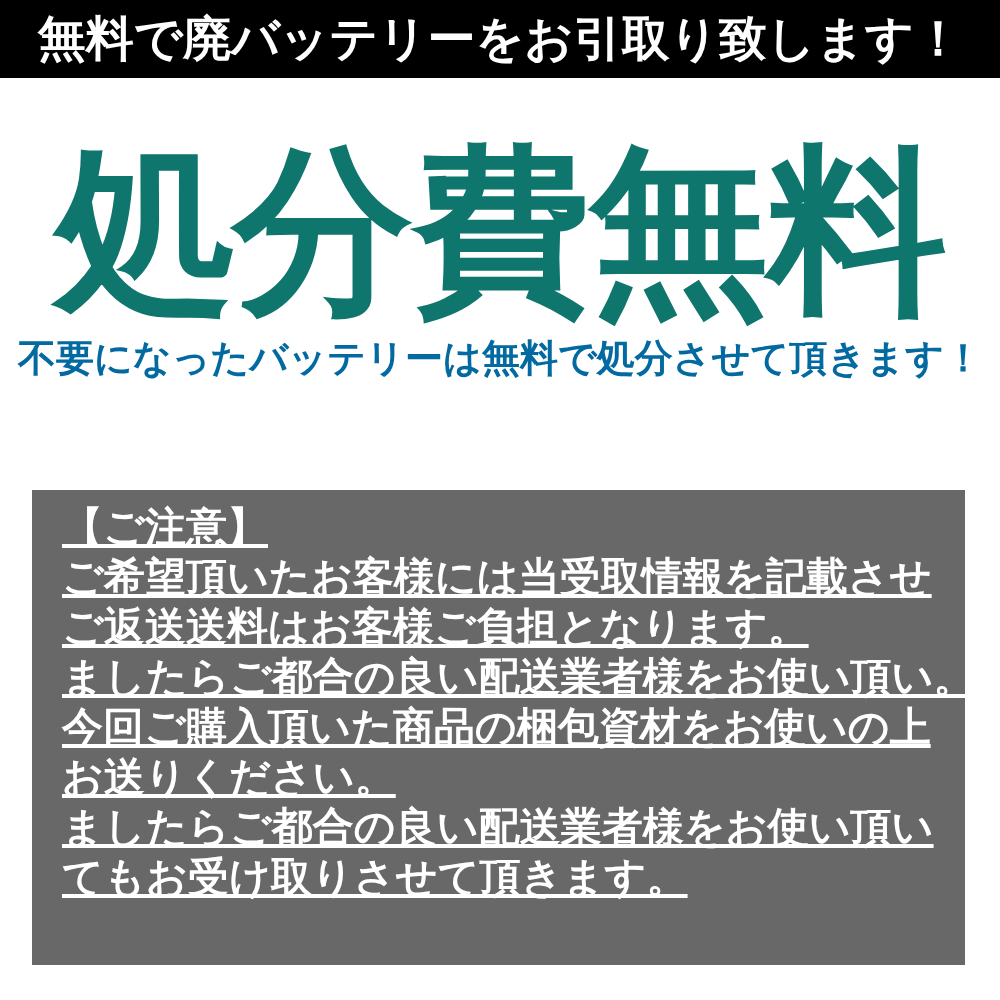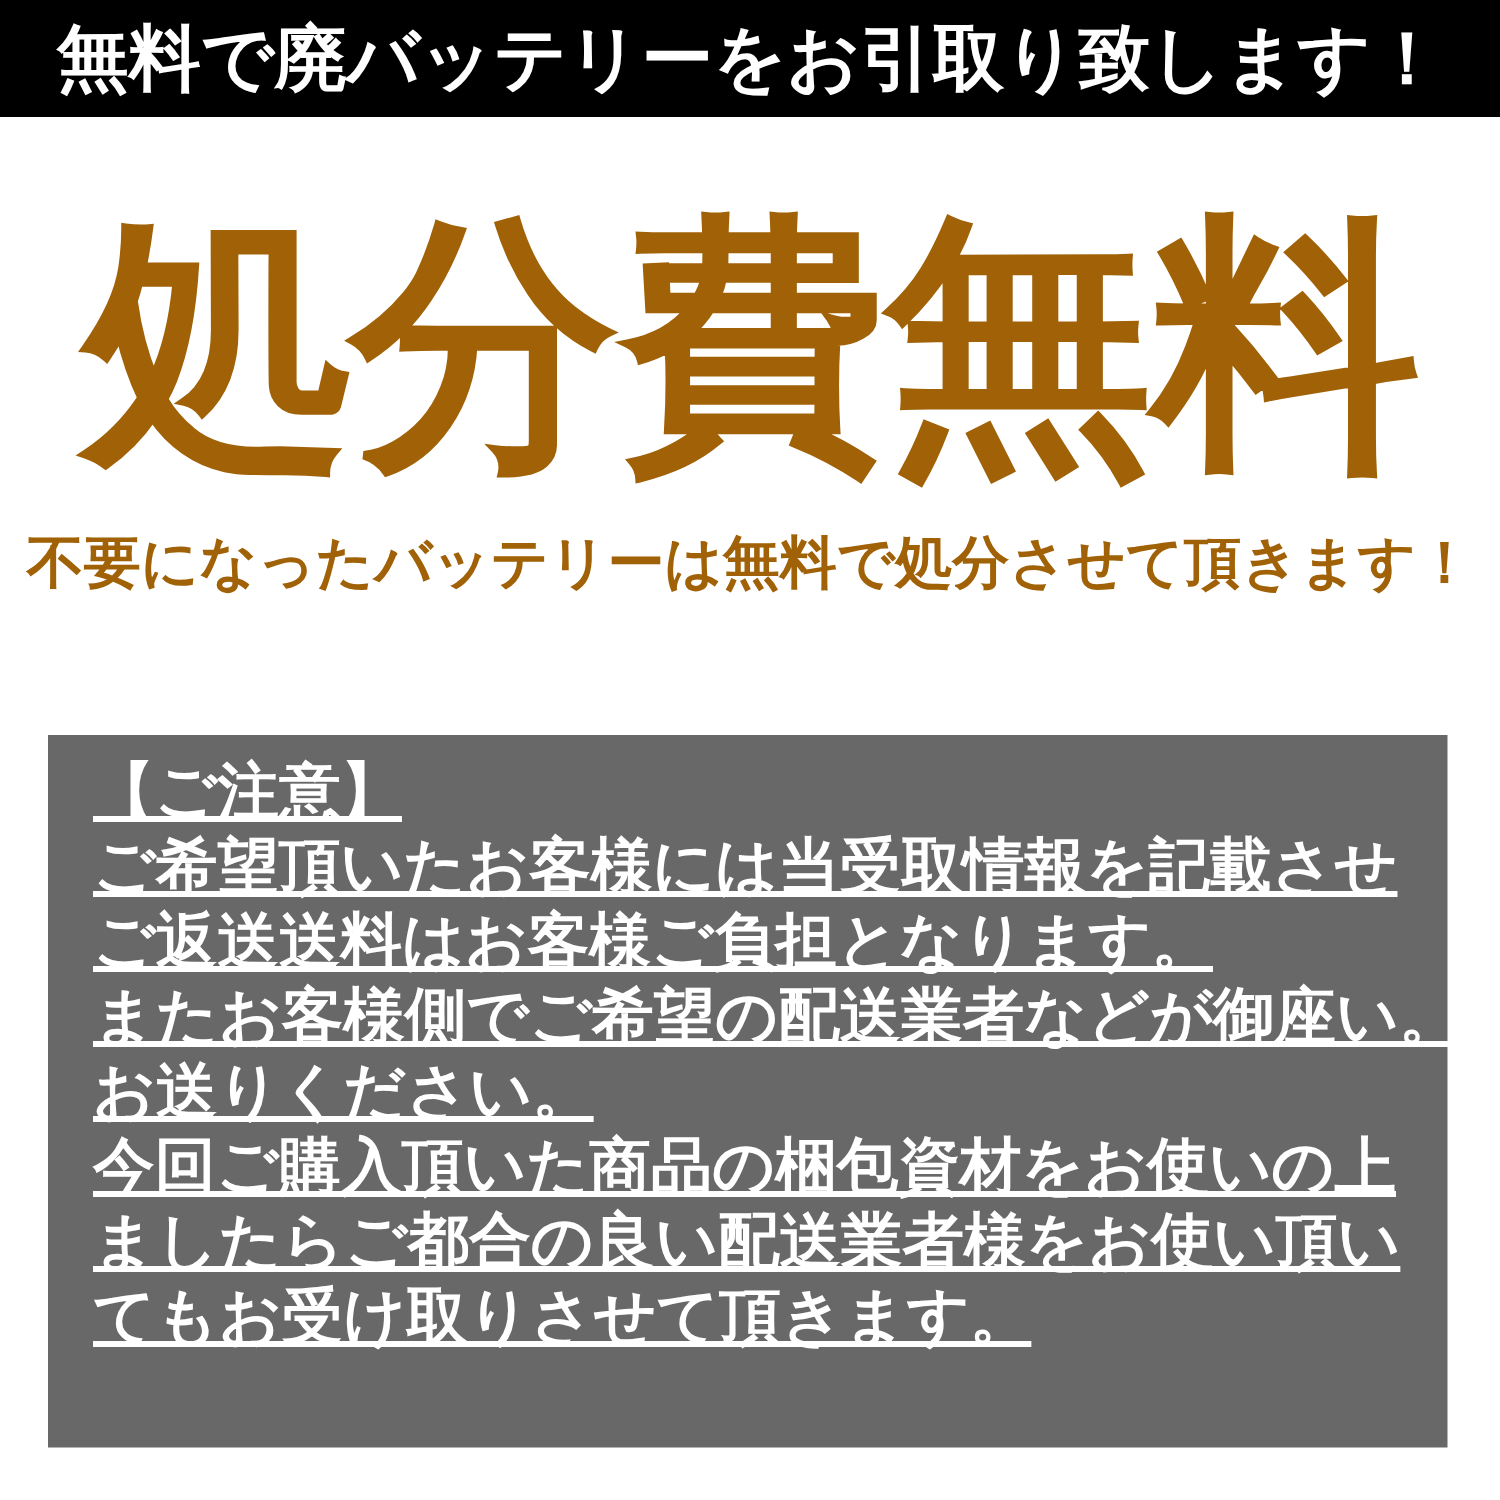--- a/index.html
+++ b/index.html
@@ -26,31 +26,31 @@
     align-items: center;
     justify-content: center;
     font-size: 48px;
     font-weight: bold;
     letter-spacing: 0px;
     white-space: nowrap;
   }
   .main-title {
     margin-top: 62px;
     text-align: center;
-    color: #a16207;
+    color: #0f766e;
     font-size: 180px;
     line-height: 1.0;
     font-weight: bold;
     letter-spacing: -2px;
     white-space: nowrap;
   }
   .subtitle {
-    margin-top: 30px;
+    margin-top: 13px;
     text-align: center;
-    color: #a16207;
+    color: #0369a1;
     font-size: 38px;
     font-weight: bold;
     white-space: nowrap;
   }
   .notice-box {
     position: absolute;
     left: 32px;
     top: 490px;
     width: 933px;
     height: 475px;
@@ -81,20 +81,20 @@
   </div>
 
   <div class="subtitle">
     <span>不要になったバッテリーは無料で処分させて頂きます！</span>
   </div>
 
   <div class="notice-box">
     <div class="notice-line">【ご注意】</div>
     <div class="notice-line">ご希望頂いたお客様には当受取情報を記載させ</div>
     <div class="notice-line">ご返送送料はお客様ご負担となります。</div>
-    <div class="notice-line">またお客様側でご希望の配送業者などが御座い。</div>
+    <div class="notice-line">ましたらご都合の良い配送業者様をお使い頂い。</div>
+    <div class="notice-line">今回ご購入頂いた商品の梱包資材をお使いの上</div>
     <div class="notice-line">お送りください。</div>
-    <div class="notice-line">今回ご購入頂いた商品の梱包資材をお使いの上</div>
     <div class="notice-line">ましたらご都合の良い配送業者様をお使い頂い</div>
     <div class="notice-line">てもお受け取りさせて頂きます。</div>
   </div>
 
 </div>
 
 </body></html>

